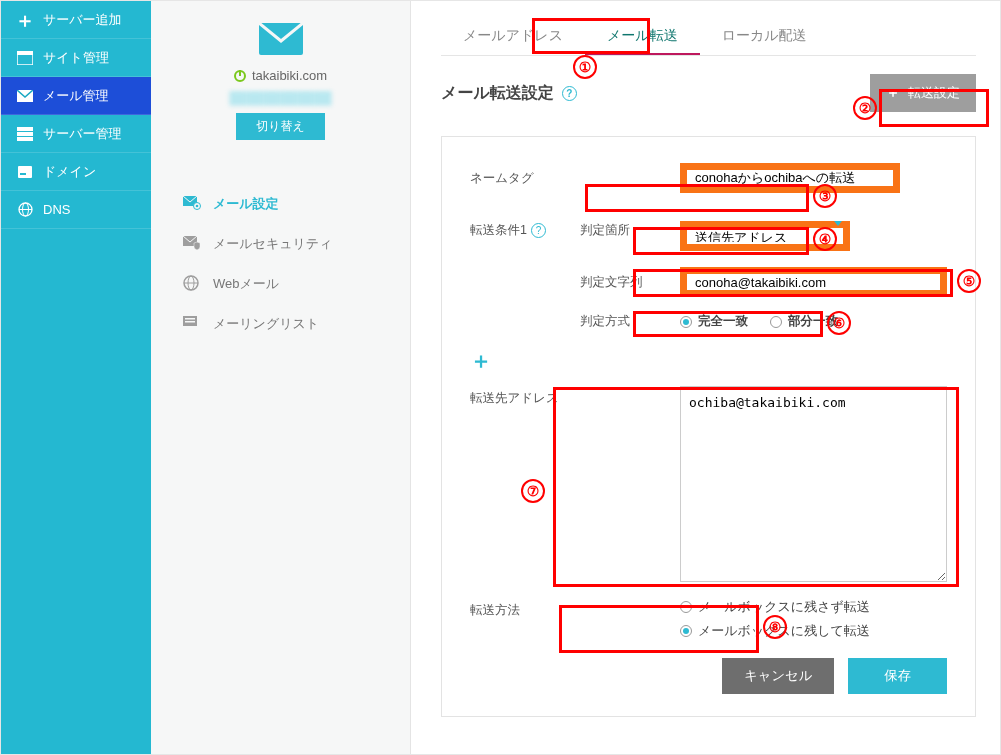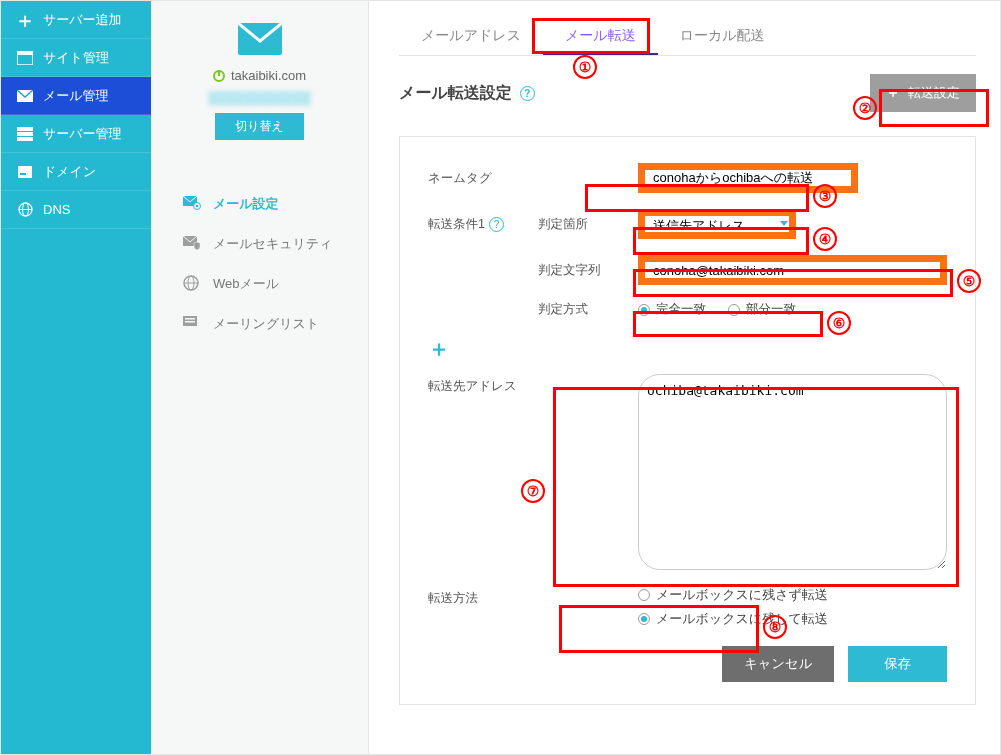--- a/index.html
+++ b/index.html
@@ -24,21 +24,21 @@
     cursor: pointer;
     border-bottom: 1px solid rgba(255,255,255,0.15);
     font-size: 13px;
   }
   .nav-main .nav-item.active { background: #1d4ed8; }
   .nav-main .nav-item .ico { width: 20px; flex: 0 0 20px; margin-right: 8px; display:flex;align-items:center;justify-content:center;}
   .nav-main .nav-item.add .ico { font-size: 20px; font-weight: bold; line-height: 0;}
 
   
   .nav-sub {
-    width: 218px;
+    width: 260px;
     background: #f6f7f7;
     border-right: 1px solid #e4e4e4;
     display: flex; flex-direction: column;
   }
   .site-block { text-align: center; padding: 22px 10px 8px; }
   .site-block .mail-glyph { display:inline-block; }
   .site-block .domain {
     margin-top: 10px; font-size: 13px; color: #666;
     display: flex; align-items: center; justify-content: center;
   }
@@ -60,21 +60,21 @@
     height:40px; padding:0 32px;
     color:#777; cursor:pointer; font-size:13px;
   }
   .sub-item.active { color:#2ebad2; font-weight:bold; }
   .sub-item .ico { width:22px; flex:0 0 22px; margin-right:8px; }
 
   
   .content { flex:1; padding: 18px 24px 18px 30px; background:#fff; overflow:auto; }
   .tabs { display:flex; border-bottom:1px solid #e5e5e5; margin-bottom: 18px; position:relative; }
   .tab { padding: 8px 22px; color:#888; cursor:pointer; font-size:14px; text-align:center; }
-  .tab.active { color:#8b5cf6; border-bottom:2px solid #4c1d95; }
+  .tab.active { color:#0f766e; border-bottom:2px solid #be185d; }
 
   .header-row { display:flex; align-items:center; justify-content:space-between; margin-bottom:24px;}
   .header-row h2 { margin:0; font-size:16px; font-weight:bold; display:flex; align-items:center;}
   .qmark {
     display:inline-flex; align-items:center; justify-content:center;
     width:15px; height:15px; color:#2ebad2; border:1px solid #2ebad2; border-radius:50%;
     font-size:10px; margin-left:8px; cursor:pointer;
   }
   .add-btn {
     background:#9e9e9e; color:#fff; border:none; padding:10px 16px;
@@ -90,27 +90,27 @@
   .col-label { width:110px; flex:0 0 110px; font-size:12.5px; color:#555; display:flex;align-items:center;}
   .col-sub   { width:100px; flex:0 0 100px; font-size:12.5px; color:#555; text-align:left; padding-right:6px;}
   .col-label.sm { padding-top:4px;}
   .field-inp, .field-sel {
     height:30px; padding:2px 8px; font-size:13px;
     border:7px solid #f97316; background:#fff;
   }
   .field-inp { width:220px; }
   .field-inp.long { width: 318px; }
   .sel-wrap { position:relative; display:inline-block; }
-  .sel-wrap .field-sel { width:158px; appearance:none; padding-right:24px; cursor:pointer;}
+  .sel-wrap .field-sel { width:170px; appearance:none; padding-right:24px; cursor:pointer;margin-top:12px;}
   .sel-wrap::after{
     content:""; position:absolute; right:8px; top:12px;
     border-left:4px solid transparent; border-right:4px solid transparent; border-top:5px solid #2ebad2;
   }
   .radio-set { display:flex; align-items:center; gap:22px; }
-  .radio-set label { display:flex; align-items:center; font-size:12.5px; cursor:pointer;}
+  .radio-set label { display:flex; align-items:center; font-size:12.5px; cursor:pointer;font-weight:bold;}
   .radio-dot {
     width:12px;height:12px;border:1px solid #999;border-radius:50%;
     display:inline-flex;align-items:center;justify-content:center;margin-right:6px;
   }
   .radio-dot.checked::after{
     content:"";width:6px;height:6px;border-radius:50%;background:#2ebad2;
   }
   .plus-rule { color:#2ebad2; font-size:22px; font-weight:bold; cursor:pointer; margin:4px 0 10px 0;}
   .txtarea {
     width:100%; height:196px; border:1px solid #ccc; padding:8px; font-size:13px; resize:both;
@@ -303,21 +303,21 @@
               <span>部分一致</span>
             </label>
         </div>
       </div>
 
       <div class="plus-rule">＋</div>
 
       <div class="form-row top">
         <div class="col-label sm">転送先アドレス</div>
         <div class="col-sub"></div>
-        <textarea class="txtarea" style="width: 370px; border-radius: 22px;">ochiba@takaibiki.com</textarea>
+        <textarea class="txtarea" style="width: 370px;">ochiba@takaibiki.com</textarea>
       </div>
 
       <div class="form-row top" style="margin-top:6px">
         <div class="col-label sm">転送方法</div>
         <div class="col-sub"></div>
         <div>
           <label style="display:flex;align-items:center;margin-bottom:6px">
             <span class="radio-dot"></span>
             <span>メールボックスに残さず転送</span>
           </label>

